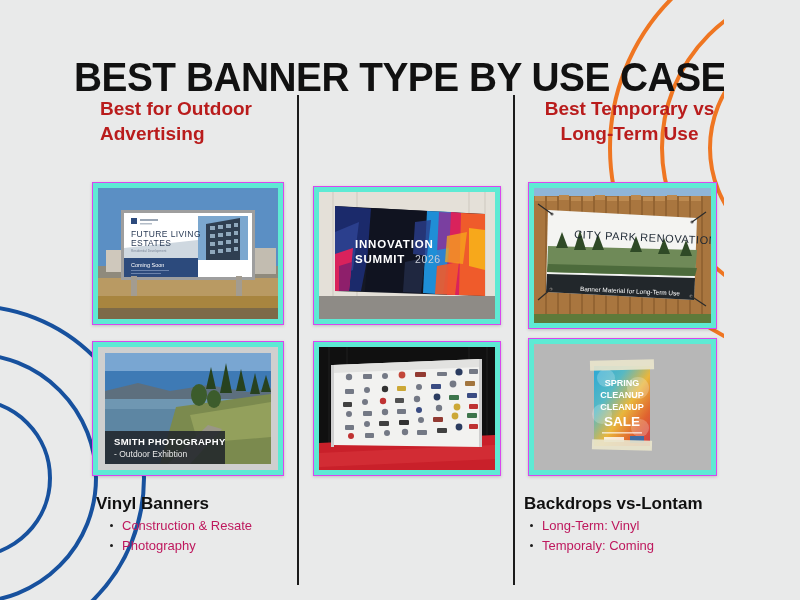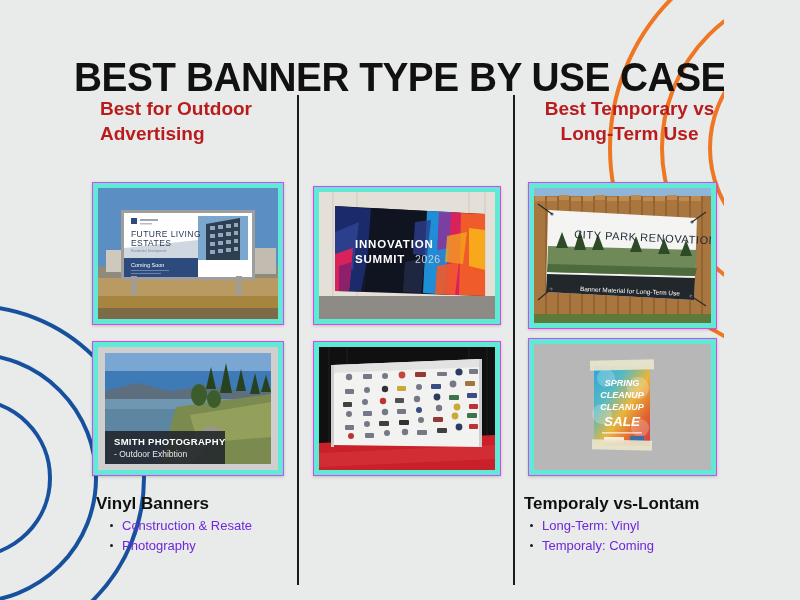--- a/index.html
+++ b/index.html
@@ -92,21 +92,21 @@
     inset: 5px;
     overflow: hidden;
   }
 
   
   .p1 { left: 92px;  top: 182px; width: 190px; height: 141px; }
   .p2 { left: 92px;  top: 341px; width: 190px; height: 133px; }
   .p3 { left: 313px; top: 186px; width: 186px; height: 137px; }
   .p4 { left: 313px; top: 341px; width: 186px; height: 133px; }
   .p5 { left: 528px; top: 182px; width: 187px; height: 145px; }
-  .p6 { left: 528px; top: 338px; width: 187px; height: 136px; font-style: italic; }
+  .p6 { left: 528px; top: 338px; width: 187px; height: 136px; }
 
   
   .foot {
     position: absolute;
   }
   .f1 { left: 96px; top: 494px; width: 200px; }
   .f2 { left: 336px; top: 494px; width: 200px; }
   .f3 { left: 524px; top: 494px; width: 230px; }
 
   .foot-title {
@@ -116,21 +116,21 @@
     margin: 0 0 2px 0;
     white-space: nowrap;
   }
   .foot-list {
     margin: 0;
     padding: 0 0 0 16px;
     list-style: none;
   }
   .foot-list li {
     font-size: 13px;
-    color: #6d28d9;
+    color: #be185d;
     line-height: 1.52;
     position: relative;
     padding-left: 12px;
     white-space: nowrap;
   }
   .foot-list li::before {
     content: "";
     position: absolute;
     left: 0;
     top: 8px;
@@ -518,20 +518,20 @@
         <rect x="70" y="93" width="20" height="5" fill="#ffffff" opacity="0.8"></rect>
         <rect x="96" y="92" width="14" height="7" fill="#2f6fb0" opacity="0.9"></rect>
 
         <rect x="56" y="16" width="64" height="10" fill="#e8e4cb" opacity="0.92" transform="rotate(-1.5 88 21)"></rect>
         <rect x="58" y="96" width="60" height="10" fill="#e8e4cb" opacity="0.92" transform="rotate(1.5 88 101)"></rect>
       </svg>
     </div>
   </div>
 
   <div class="foot f3">
-    <div class="foot-title">Temporaly vs-Lontam</div>
+    <div class="foot-title">Backdrops vs-Lontam</div>
     <ul class="foot-list">
       <li>Long-Term: Vinyl</li>
       <li>Temporaly: Coming</li>
     </ul>
   </div>
 
 </div>
 
 </body></html>

